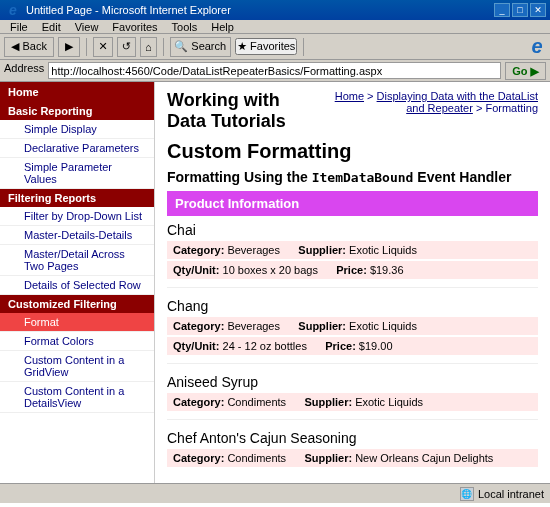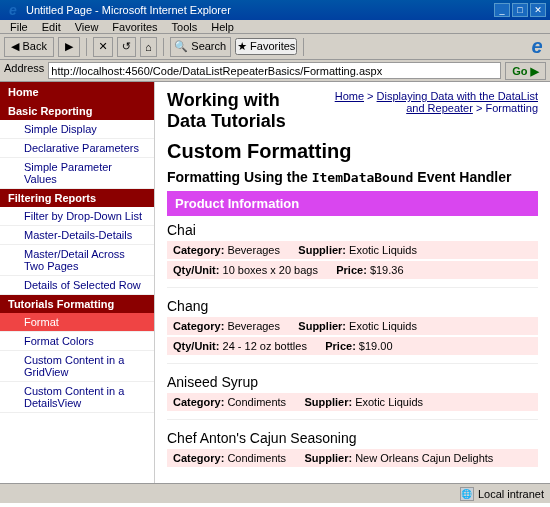--- a/index.html
+++ b/index.html
@@ -245,21 +245,21 @@
     </div>
     <div class="sidebar-section-header" style="background:#8b0000;font-size:11px;padding:3px 8px;">Basic Reporting</div>
     <div class="sidebar-item sub">Simple Display</div>
     <div class="sidebar-item sub">Declarative Parameters</div>
     <div class="sidebar-item sub">Simple Parameter Values</div>
     <div class="sidebar-section-header" style="background:#8b0000;font-size:11px;padding:3px 8px;">Filtering Reports</div>
     <div class="sidebar-item sub">Filter by Drop-Down List</div>
     <div class="sidebar-item sub">Master-Details-Details</div>
     <div class="sidebar-item sub">Master/Detail Across Two Pages</div>
     <div class="sidebar-item sub">Details of Selected Row</div>
-    <div class="sidebar-section-header" style="background:#8b0000;font-size:11px;padding:3px 8px;">Tutorials Formatting</div>
+    <div class="sidebar-section-header" style="background:#8b0000;font-size:11px;padding:3px 8px;">Customized Filtering</div>
     <div class="sidebar-item sub active">Format</div>
     <div class="sidebar-item sub">Format Colors</div>
     <div class="sidebar-item sub">Custom Content in a GridView</div>
     <div class="sidebar-item sub">Custom Content in a DetailsView</div>
   </div>
 
   <div class="content">
     <div class="site-header">
       <div class="site-title">Working with Data Tutorials</div>
       <div class="breadcrumb">

